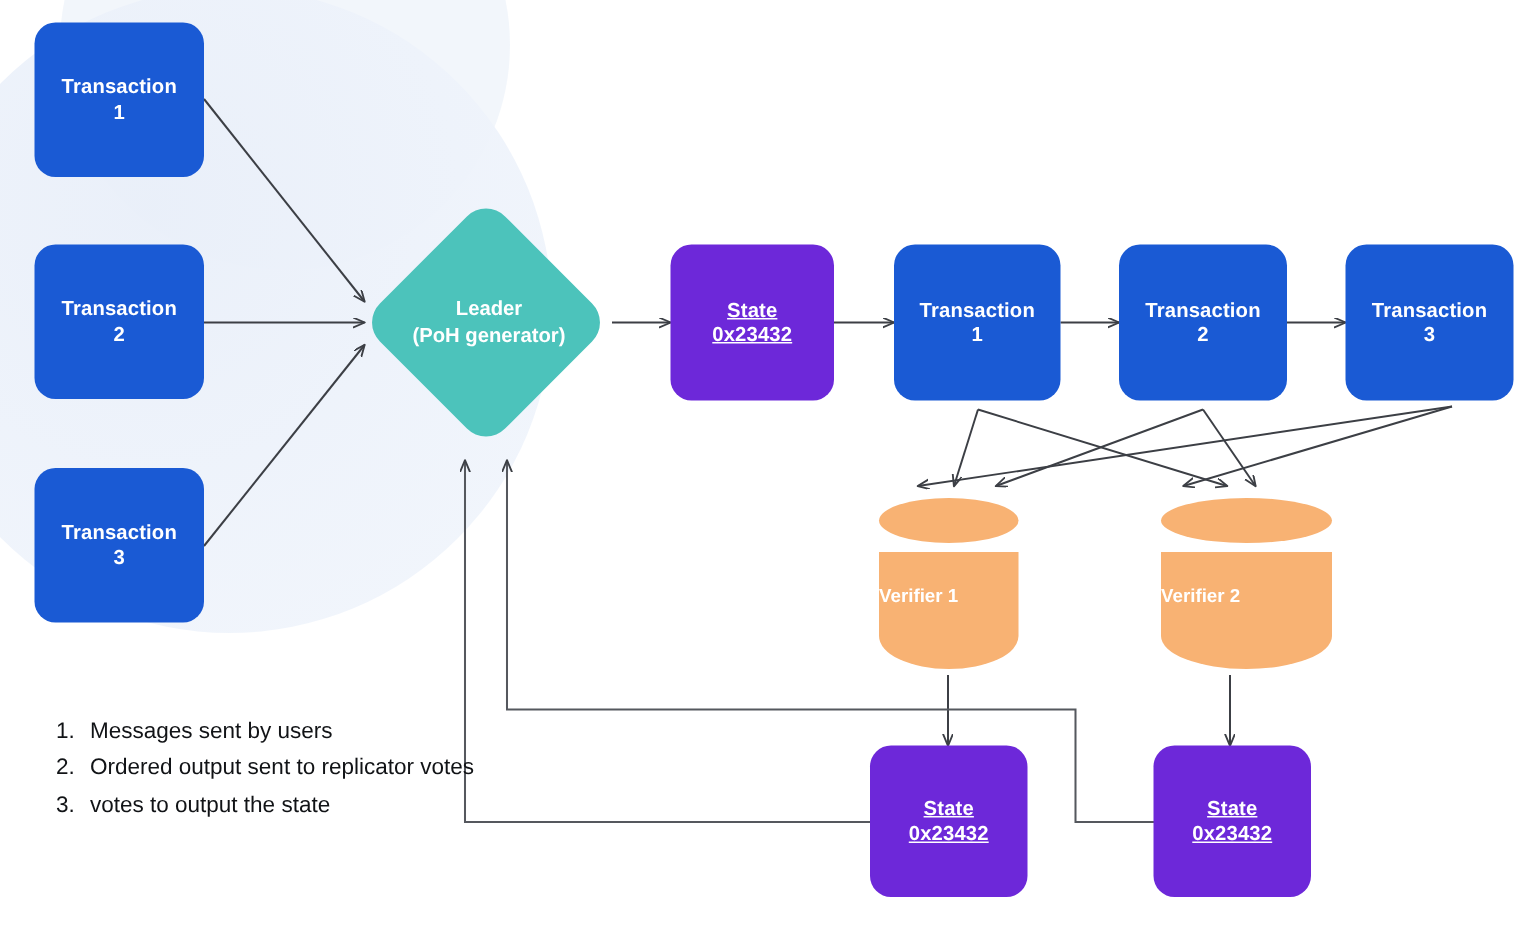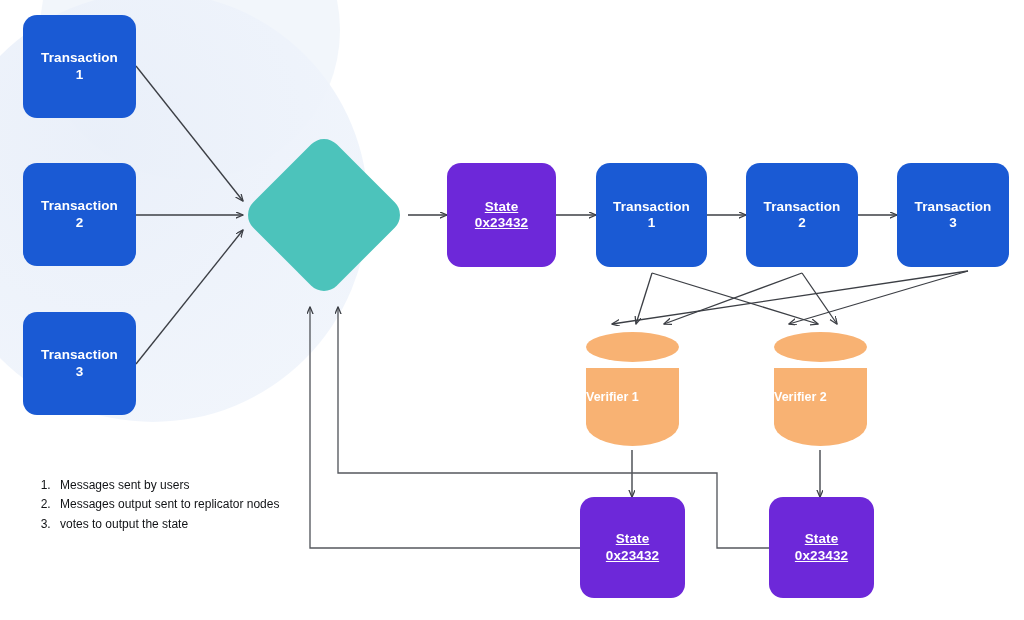--- a/index.html
+++ b/index.html
@@ -36,21 +36,21 @@
   }
   .cyl{position:absolute;}
   .cyl-cap{position:absolute;left:0;top:0;width:100%;height:30px;border-radius:50%;
            background:#f8b273;}
   .cyl-body{position:absolute;left:0;top:36px;width:100%;height:78px;background:#f8b273;
             border-radius:0 0 50% 50%/0 0 22px 22px;}
   .cyl-label{position:absolute;left:0;width:100%;top:58px;text-align:left;color:#ffffff;
              font-size:12.5px;font-weight:700;}
   ol.legend{
     position:absolute;left:27px;top:476px;margin:0;padding:0 0 0 27px;
-    color:#111316;font-size:12px;line-height:1.62;font-weight:400;
+    color:#111316;font-size:15px;line-height:1.62;font-weight:400;
     width:300px;
   }
   ol.legend li{padding-left:6px;}
 </style>
 </head>
 <body>
 
 <div id="stage">
 
   <div id="bg-circle2"></div>
@@ -102,20 +102,24 @@
   <div class="node box tx" style="left:23px;top:163px;width:113px;height:103px;">
     <span>Transaction</span>
     <span>2</span>
   </div>
   <div class="node box tx" style="left:23px;top:312px;width:113px;height:103px;">
     <span>Transaction</span>
     <span>3</span>
   </div>
 
   <div class="diamond" style="left:265px;top:156px;"></div>
+  <div class="diamond-label" style="left:243px;top:186px;width:166px;height:58px;">
+    <span>Leader</span>
+    <span>(PoH generator)</span>
+  </div>
 
   <div class="node box state" style="left:447px;top:163px;width:109px;height:104px;">
     <span>State</span>
     <span>0x23432</span>
   </div>
   <div class="node box tx" style="left:596px;top:163px;width:111px;height:104px;">
     <span>Transaction</span>
     <span>1</span>
   </div>
   <div class="node box tx" style="left:746px;top:163px;width:112px;height:104px;">
@@ -125,34 +129,34 @@
   <div class="node box tx" style="left:897px;top:163px;width:112px;height:104px;">
     <span>Transaction</span>
     <span>3</span>
   </div>
 
   <div class="cyl" style="left:586px;top:332px;width:93px;height:118px;">
     <div class="cyl-cap"></div>
     <div class="cyl-body"></div>
     <div class="cyl-label">Verifier 1</div>
   </div>
-  <div class="cyl" style="left:774px;top:332px;width:93px;height:118px;">
+  <div class="cyl" style="left:774px;top:332px;width:93px;height:118px;padding-left:21px;">
     <div class="cyl-cap"></div>
     <div class="cyl-body"></div>
     <div class="cyl-label">Verifier 2</div>
   </div>
 
   <div class="node box state" style="left:580px;top:497px;width:105px;height:101px;">
     <span>State</span>
     <span>0x23432</span>
   </div>
   <div class="node box state" style="left:769px;top:497px;width:105px;height:101px;">
     <span>State</span>
     <span>0x23432</span>
   </div>
 
   <ol class="legend">
     <li>Messages sent by users</li>
-    <li>Messages output sent to replicator nodes</li>
+    <li>Ordered output sent to replicator votes</li>
     <li>votes to output the state</li>
   </ol>
 
 </div>
 
 </body></html>

